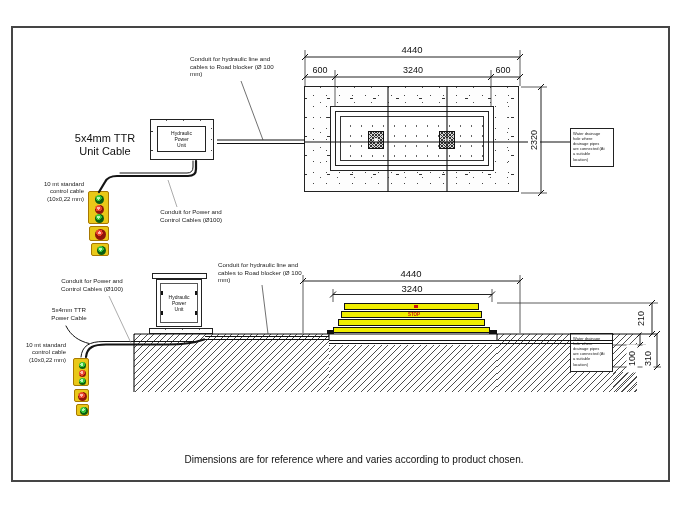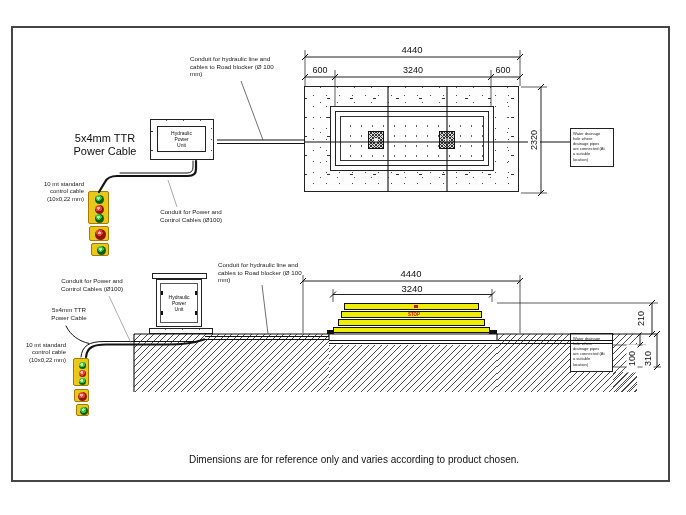--- a/index.html
+++ b/index.html
@@ -152,21 +152,21 @@
              M66,326 C71,336 79,341 89,343.5" stroke="#141414" stroke-width="1" fill="none" stroke-linecap="round"></path>
 
     <path d="M241,81 L263,140 M262,285 L268,334" stroke="#333" stroke-width="0.7" fill="none"></path>
     <path d="M177,207 L168,180 M109,296 L131,343" stroke="#888" stroke-width="0.7" fill="none"></path>
   </svg>
 
   <div class="lbl" style="left:190px;top:55px;width:98px;font-size:6.2px;">Conduit for hydraulic line and
 cables to Road blocker (Ø 100
 mm)</div>
   <div class="lbl" style="left:57px;top:132px;width:96px;font-size:11px;text-align:center;color:#111;">5x4mm TTR
-Power Cable</div>
+Unit Cable</div>
   <div class="lbl" style="left:30px;top:181px;width:54px;font-size:6px;text-align:right;">10 mt standard
 control cable
 (10x0,22 mm)</div>
   <div class="lbl" style="left:150px;top:208px;width:82px;font-size:6.2px;text-align:center;">Conduit for Power and
 Control Cables (Ø100)</div>
 
   <div class="dim" style="left:382px;top:45px;width:60px;">4440</div>
   <div class="dim" style="left:306px;top:66px;width:28px;font-size:9px;">600</div>
   <div class="dim" style="left:398px;top:66px;width:30px;font-size:9px;">3240</div>
   <div class="dim" style="left:489px;top:66px;width:28px;font-size:9px;">600</div>
@@ -182,15 +182,15 @@
   <div class="lbl" style="left:12px;top:342px;width:54px;font-size:6px;text-align:right;">10 mt standard
 control cable
 (10x0,22 mm)</div>
 
   <div class="dim" style="left:381px;top:269px;width:60px;">4440</div>
   <div class="dim" style="left:382px;top:284px;width:60px;">3240</div>
   <div class="dim rot" style="left:627px;top:313px;width:28px;height:11px;font-size:9px;line-height:11px;">210</div>
   <div class="dim rot" style="left:618px;top:353px;width:28px;height:11px;font-size:9px;line-height:11px;">100</div>
   <div class="dim rot" style="left:634px;top:353px;width:28px;height:11px;font-size:9px;line-height:11px;">310</div>
 
-  <div class="lbl" style="left:154px;top:454px;width:400px;font-size:10px;text-align:center;color:#111;">Dimensions are for reference only and varies according to product chosen.</div>
+  <div class="lbl" style="left:154px;top:454px;width:400px;font-size:10px;text-align:center;color:#111;">Dimensions are for reference where and varies according to product chosen.</div>
 
 </div>
 
 </body></html>

